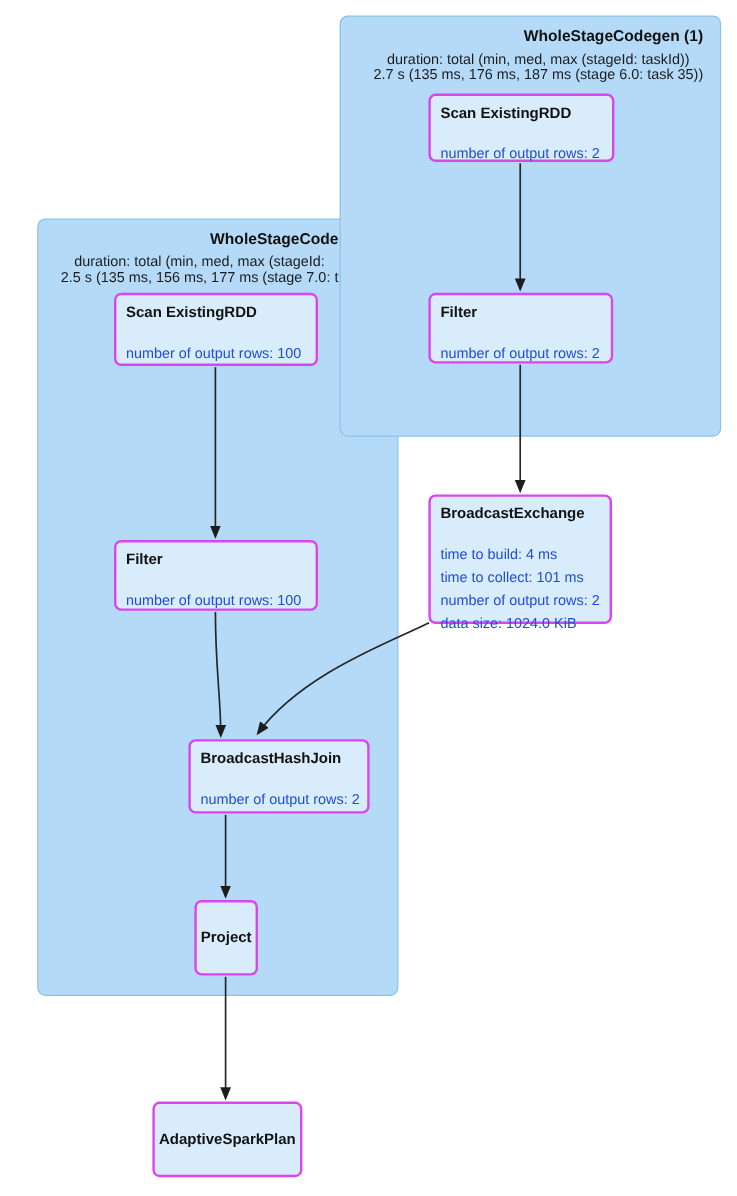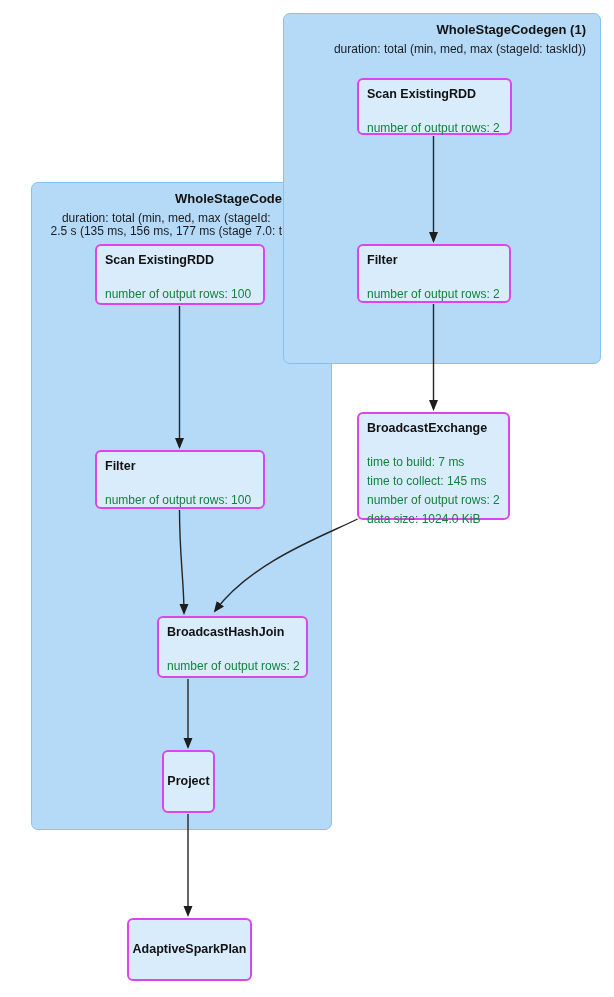--- a/index.html
+++ b/index.html
@@ -55,21 +55,21 @@
     line-height: 15px;
     font-weight: 700;
     white-space: nowrap;
     color: #121212;
   }
   .node-metrics {
     margin-top: 17px;
     font-size: 12px;
     line-height: 19px;
     white-space: nowrap;
-    color: #15803d;
+    color: #1d4ed8;
   }
   .node.centered {
     display: flex;
     align-items: center;
     justify-content: center;
     padding: 0;
   }
   .node.centered .node-title { margin: 0; }
   
   .edges {
@@ -98,42 +98,43 @@
     <div class="cluster-duration" style="right:49px;">
       <div>duration: total (min, med, max (stageId:</div>
       <div>2.5 s (135 ms, 156 ms, 177 ms (stage 7.0: t</div>
     </div>
   </div>
 
   <div class="cluster z2" style="left:283px; top:13px; width:318px; height:351px;">
     <div class="cluster-title" style="right:14px;">WholeStageCodegen (1)</div>
     <div class="cluster-duration" style="right:14px;">
       <div>duration: total (min, med, max (stageId: taskId))</div>
+      <div>2.7 s (135 ms, 176 ms, 187 ms (stage 6.0: task 35))</div>
     </div>
   </div>
 
   <div class="node z3" style="left:357px; top:78px; width:155px; height:57px;">
     <div class="node-title">Scan ExistingRDD</div>
     <div class="node-metrics">
       <div>number of output rows: 2</div>
     </div>
   </div>
 
   <div class="node z3" style="left:357px; top:244px; width:154px; height:59px;">
     <div class="node-title">Filter</div>
     <div class="node-metrics">
       <div>number of output rows: 2</div>
     </div>
   </div>
 
   <div class="node z3" style="left:357px; top:412px; width:153px; height:108px;">
     <div class="node-title">BroadcastExchange</div>
     <div class="node-metrics">
-      <div>time to build: 7 ms</div>
-      <div>time to collect: 145 ms</div>
+      <div>time to build: 4 ms</div>
+      <div>time to collect: 101 ms</div>
       <div>number of output rows: 2</div>
       <div>data size: 1024.0 KiB</div>
     </div>
   </div>
 
   <div class="node z3" style="left:95px; top:244px; width:170px; height:61px;">
     <div class="node-title">Scan ExistingRDD</div>
     <div class="node-metrics">
       <div>number of output rows: 100</div>
     </div>

